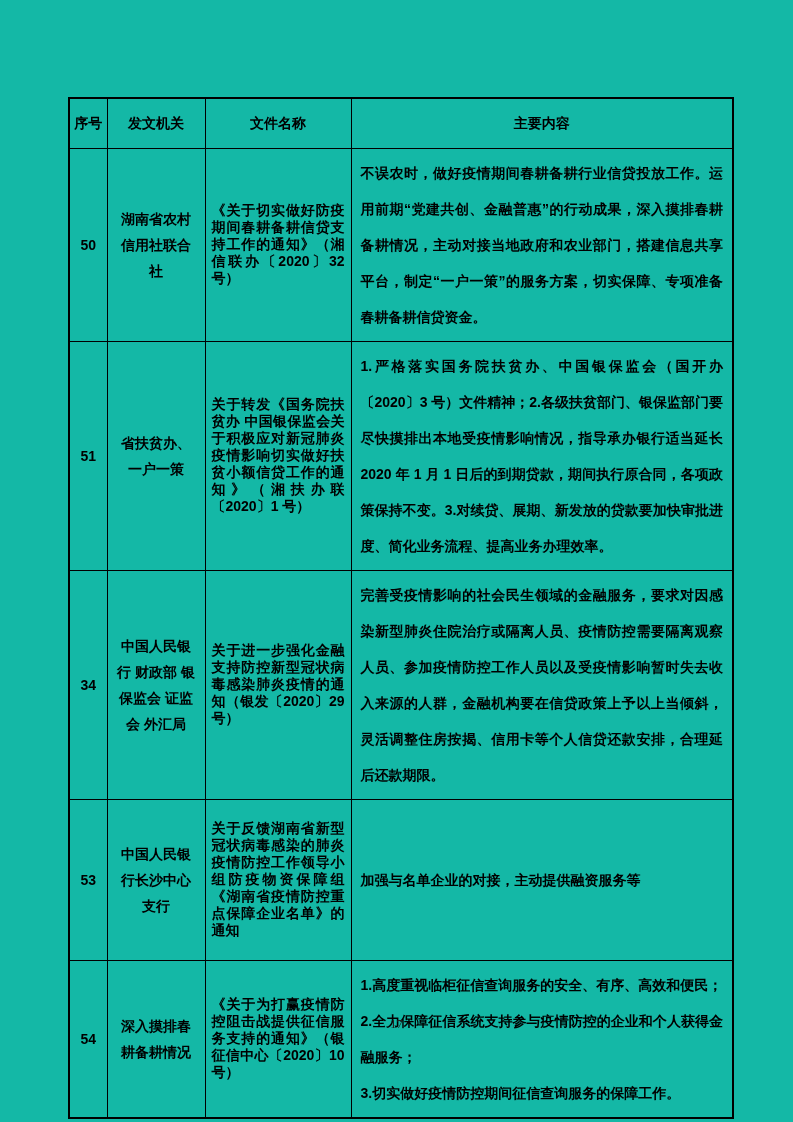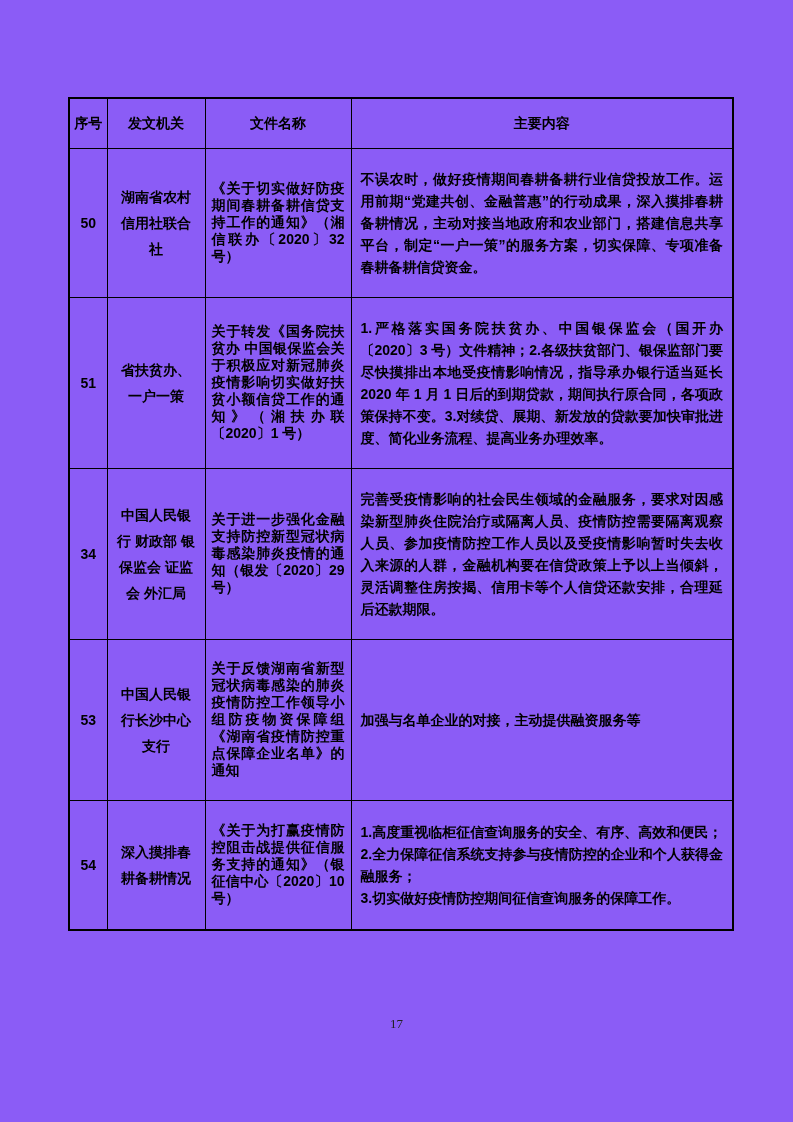--- a/index.html
+++ b/index.html
@@ -4,21 +4,21 @@
 <style>
   html, body {
     margin: 0;
     padding: 0;
     background: #ffffff;
   }
   .page {
     position: relative;
     width: 793px;
     height: 1122px;
-    background: #8b5cf6;
+    background: #14b8a6;
     font-family: "Liberation Sans", "DejaVu Sans", sans-serif;
     color: #000000;
     overflow: hidden;
   }
   .doc-table-wrap {
     position: absolute;
     left: 68px;
     top: 97px;
     width: 664px;
   }
@@ -65,22 +65,22 @@
     padding: 20px 7px;
     line-height: 26px;
   }
   td.doc-cell {
     text-align: justify;
     padding: 2px 6px;
     line-height: 17px;
   }
   td.main-cell {
     text-align: justify;
-    padding: 19px 9px;
-    line-height: 22px;
+    padding: 6px 9px;
+    line-height: 36px;
     white-space: pre-wrap;
     vertical-align: middle;
   }
   .page-number {
     position: absolute;
     left: 0;
     right: 0;
     top: 1016px;
     text-align: center;
     font-size: 13px;

